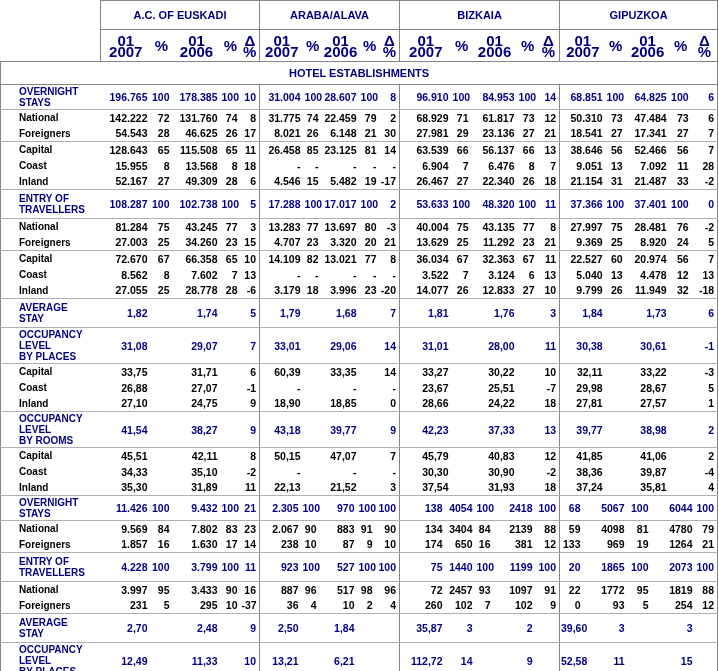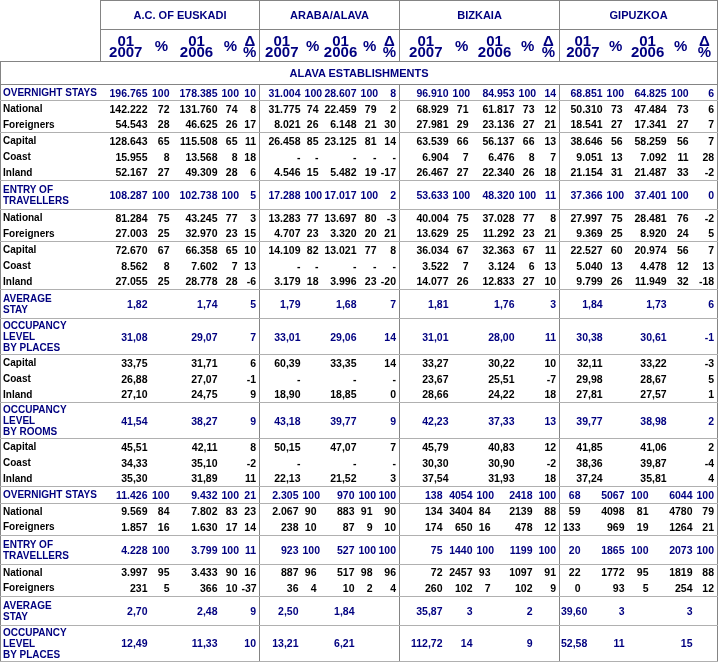--- a/index.html
+++ b/index.html
@@ -14,21 +14,21 @@
   th.vb,td.vb{border-right:1px solid #848484;}
   td.lb{border-left:1px solid #848484;}
   
   td.sect{border:1px solid #848484;color:#000080;font-size:11px;text-align:center;height:20px;}
   
   tr.bodyr{height:16px;}
   tr.tall{height:29px;}
   tr.rule td{border-bottom:1px solid #b0b0b0;}
   tr.total td{color:#000080;}
   tr.subr td{color:#000000;}
-  td.lbl{font-size:10px;text-align:left;padding-left:2px;white-space:pre-line;line-height:11px;vertical-align:middle;}
+  td.lbl{font-size:10px;text-align:left;padding-left:18px;white-space:pre-line;line-height:11px;vertical-align:middle;}
   td.num{font-size:10.5px;text-align:right;padding-right:3px;white-space:nowrap;vertical-align:middle;}
 </style>
 </head>
 <body>
 
 <div class="wrap">
   <table id="table-hotel">
       <colgroup>
         <col style="width: 100px;">
         <col style="width: 50px;">
@@ -86,21 +86,21 @@
 2007</th>
           <th class="sh">%</th>
           <th class="sh">01
 2006</th>
           <th class="sh">%</th>
           <th class="sh vb">Δ %</th>
         </tr>
       </thead>
       <tbody>
         <tr>
-          <td class="sect" colspan="21">ALAVA ESTABLISHMENTS</td>
+          <td class="sect" colspan="21">HOTEL ESTABLISHMENTS</td>
         </tr>
         <tr class="bodyr total rule">
           <td class="lbl lb">OVERNIGHT STAYS</td>
           <td class="num">196.765</td>
           <td class="num">100</td>
           <td class="num">178.385</td>
           <td class="num">100</td>
           <td class="num vb">10</td>
           <td class="num">31.004</td>
           <td class="num">100</td>
@@ -176,21 +176,21 @@
           <td class="num">23.125</td>
           <td class="num">81</td>
           <td class="num vb">14</td>
           <td class="num">63.539</td>
           <td class="num">66</td>
           <td class="num">56.137</td>
           <td class="num">66</td>
           <td class="num vb">13</td>
           <td class="num">38.646</td>
           <td class="num">56</td>
-          <td class="num">58.259</td>
+          <td class="num">52.466</td>
           <td class="num">56</td>
           <td class="num vb">7</td>
         </tr>
         <tr class="bodyr subr">
           <td class="lbl lb">Coast</td>
           <td class="num">15.955</td>
           <td class="num">8</td>
           <td class="num">13.568</td>
           <td class="num">8</td>
           <td class="num vb">18</td>
@@ -264,34 +264,34 @@
           <td class="num">43.245</td>
           <td class="num">77</td>
           <td class="num vb">3</td>
           <td class="num">13.283</td>
           <td class="num">77</td>
           <td class="num">13.697</td>
           <td class="num">80</td>
           <td class="num vb">-3</td>
           <td class="num">40.004</td>
           <td class="num">75</td>
-          <td class="num">37.028</td>
+          <td class="num">43.135</td>
           <td class="num">77</td>
           <td class="num vb">8</td>
           <td class="num">27.997</td>
           <td class="num">75</td>
           <td class="num">28.481</td>
           <td class="num">76</td>
           <td class="num vb">-2</td>
         </tr>
         <tr class="bodyr subr rule">
           <td class="lbl lb">Foreigners</td>
           <td class="num">27.003</td>
           <td class="num">25</td>
-          <td class="num">32.970</td>
+          <td class="num">34.260</td>
           <td class="num">23</td>
           <td class="num vb">15</td>
           <td class="num">4.707</td>
           <td class="num">23</td>
           <td class="num">3.320</td>
           <td class="num">20</td>
           <td class="num vb">21</td>
           <td class="num">13.629</td>
           <td class="num">25</td>
           <td class="num">11.292</td>
@@ -663,21 +663,21 @@
           <td class="num">17</td>
           <td class="num vb">14</td>
           <td class="num">238</td>
           <td class="num">10</td>
           <td class="num">87</td>
           <td class="num">9</td>
           <td class="num vb">10</td>
           <td class="num">174</td>
           <td class="num">650</td>
           <td class="num">16</td>
-          <td class="num">478</td>
+          <td class="num">381</td>
           <td class="num vb">12</td>
           <td class="num">133</td>
           <td class="num">969</td>
           <td class="num">19</td>
           <td class="num">1264</td>
           <td class="num vb">21</td>
         </tr>
         <tr class="bodyr total rule tall">
           <td class="lbl lb">ENTRY OF
 TRAVELLERS</td>
@@ -722,21 +722,21 @@
           <td class="num">22</td>
           <td class="num">1772</td>
           <td class="num">95</td>
           <td class="num">1819</td>
           <td class="num vb">88</td>
         </tr>
         <tr class="bodyr subr rule">
           <td class="lbl lb">Foreigners</td>
           <td class="num">231</td>
           <td class="num">5</td>
-          <td class="num">366</td>
+          <td class="num">295</td>
           <td class="num">10</td>
           <td class="num vb">-37</td>
           <td class="num">36</td>
           <td class="num">4</td>
           <td class="num">10</td>
           <td class="num">2</td>
           <td class="num vb">4</td>
           <td class="num">260</td>
           <td class="num">102</td>
           <td class="num">7</td>

